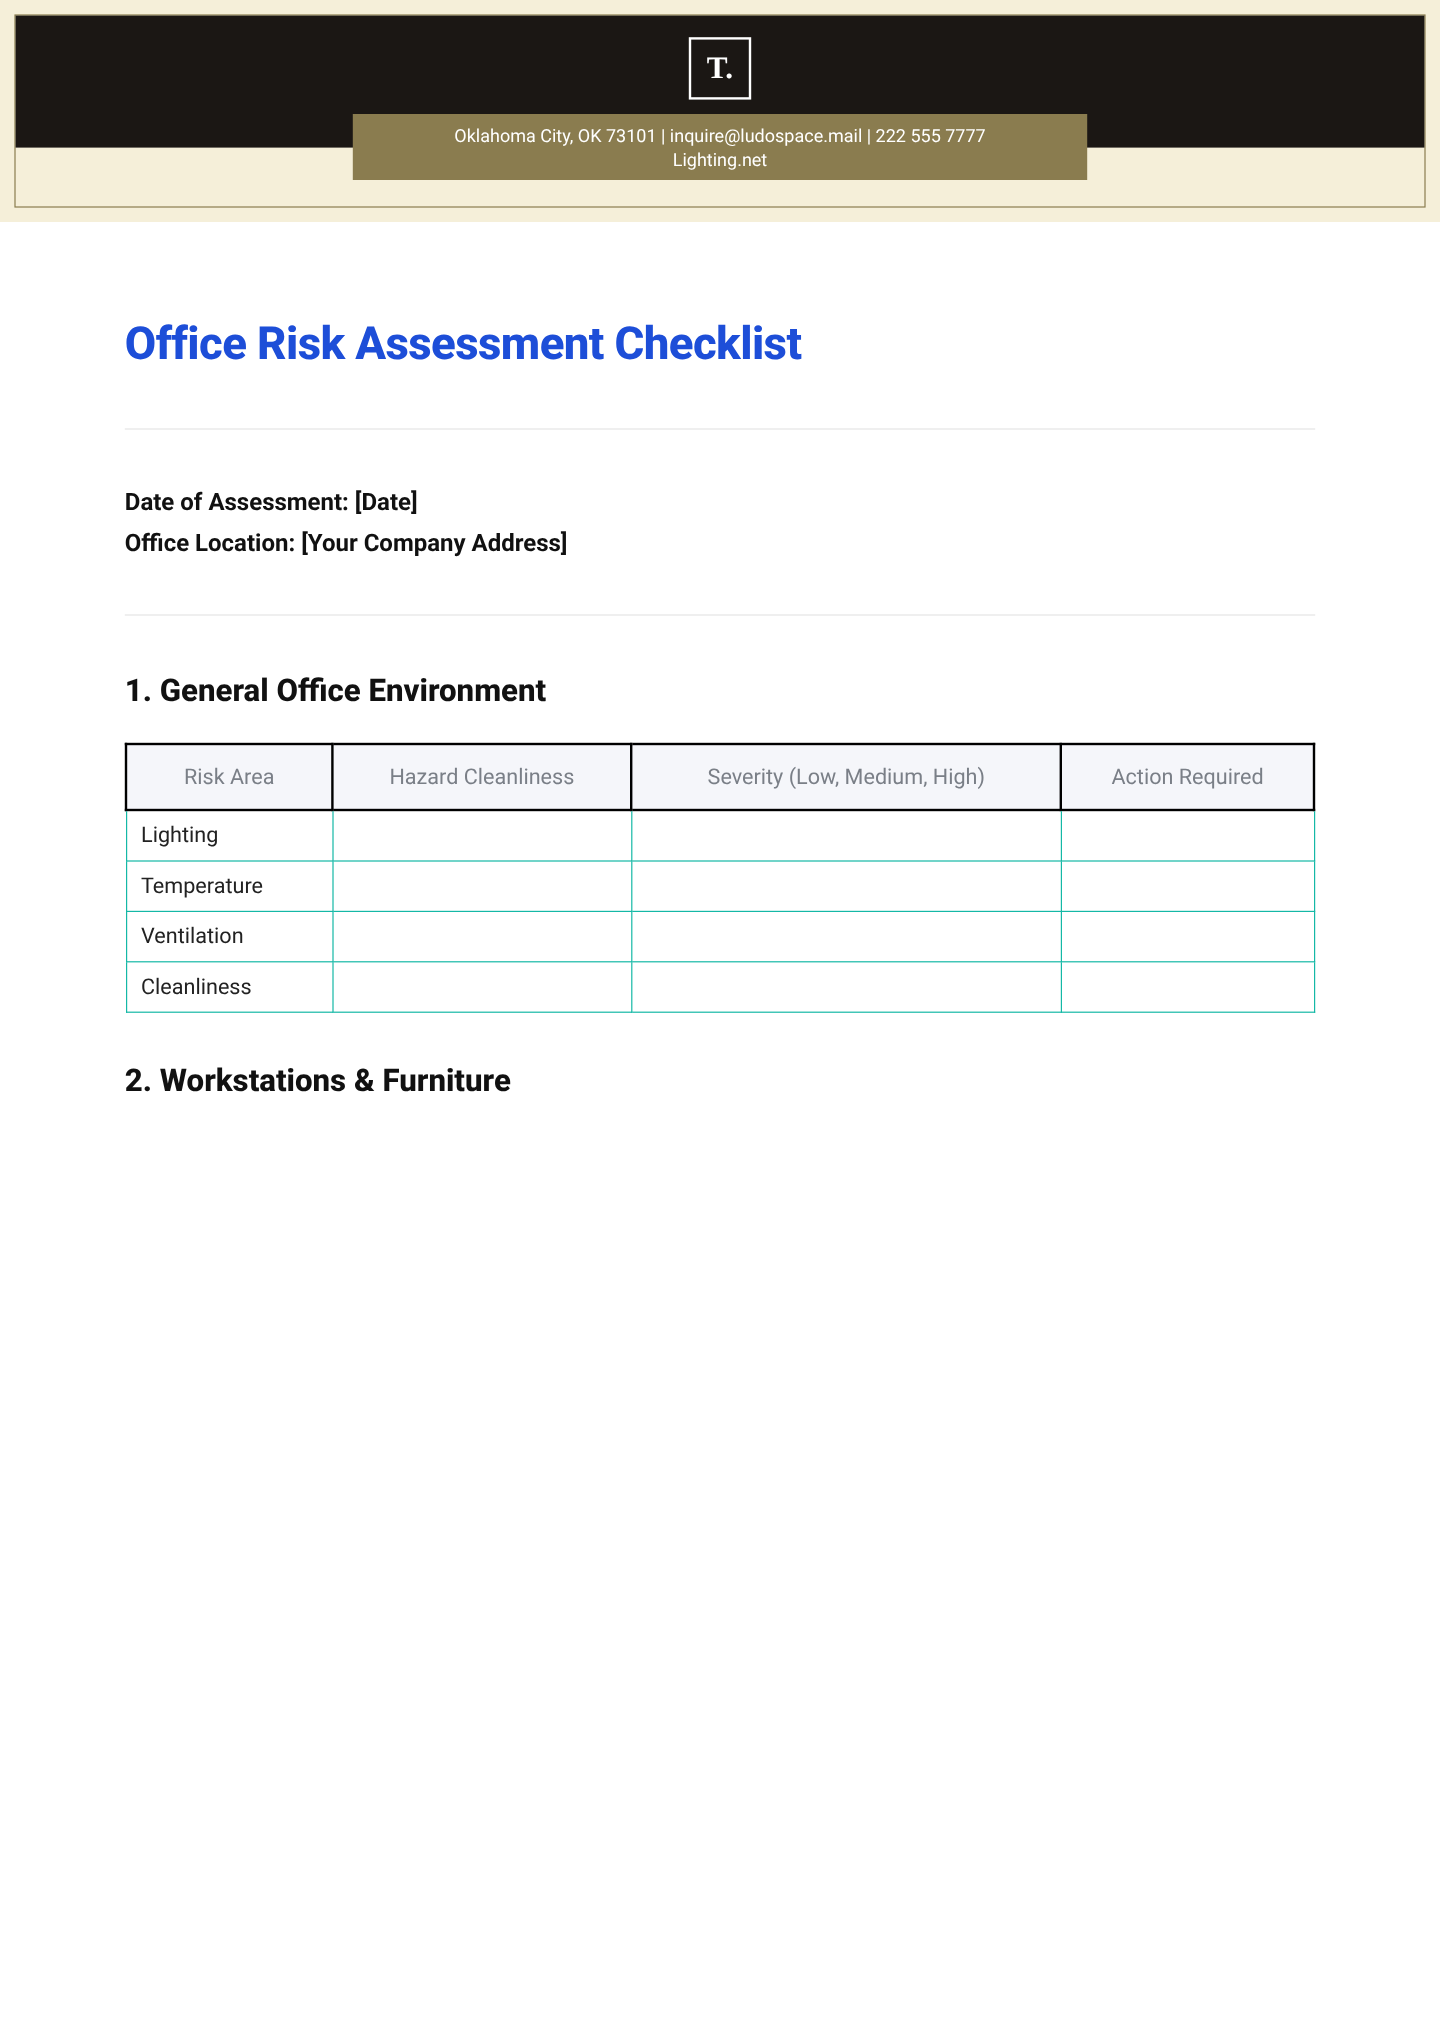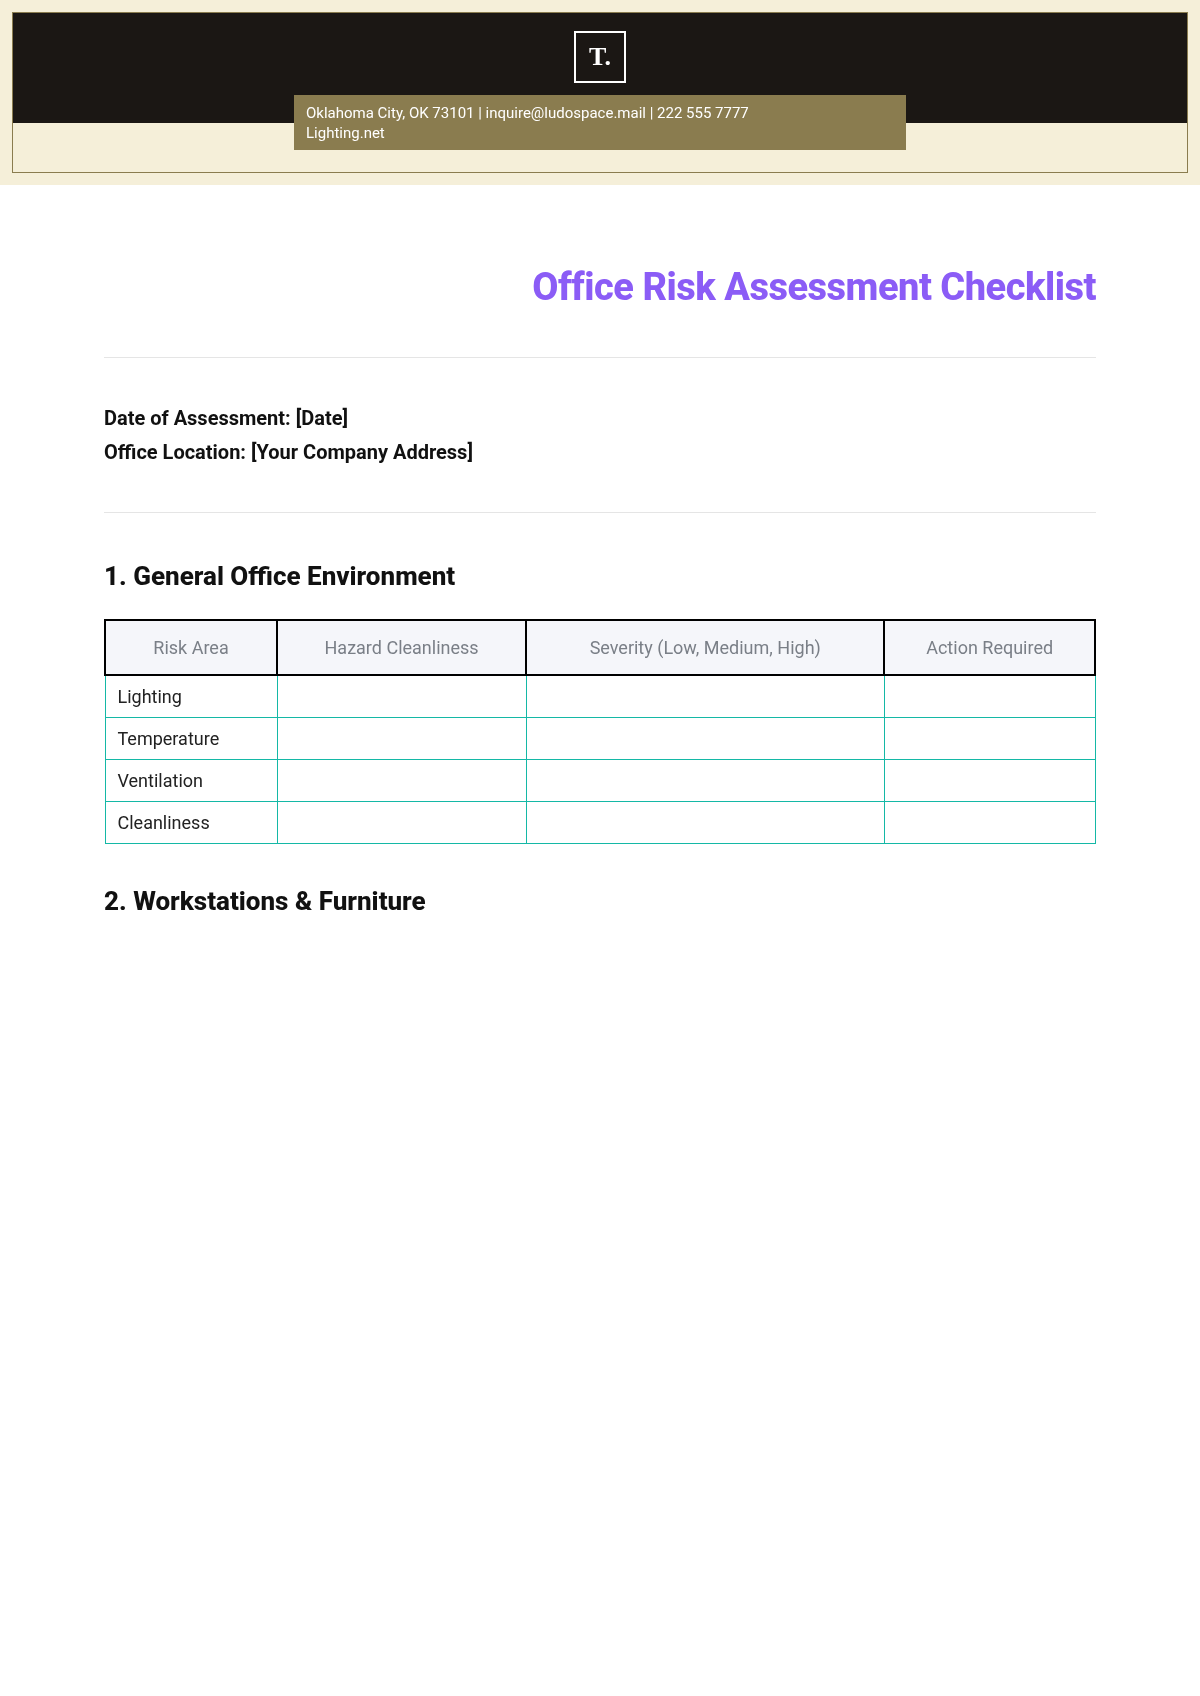--- a/index.html
+++ b/index.html
@@ -41,38 +41,39 @@
   .brand {
     color: #fff;
     font-size: 38px;
     font-weight: 300;
     letter-spacing: 0.5px;
   }
   .contact-bar {
     background: #8a7c4f;
     color: #fff;
     font-size: 15px;
+    text-align: center;
     padding: 8px 12px 6px 12px;
     width: 612px;
     margin: -28px auto 0 auto;
     position: relative;
     line-height: 1.35;
   }
   .header-spacer {
     height: 22px;
   }
   .content {
     padding: 80px 104px 40px 104px;
   }
   .title {
-    text-align: right;
+    text-align: left;
     font-size: 38px;
     font-weight: 800;
     letter-spacing: -0.5px;
-    color: #8b5cf6;
+    color: #1d4ed8;
   }
   hr.divider {
     border: none;
     border-top: 1px solid #e5e5e5;
     margin: 48px 0 48px 0;
   }
   .meta-line {
     font-size: 20px;
     font-weight: 700;
     margin-bottom: 10px;

